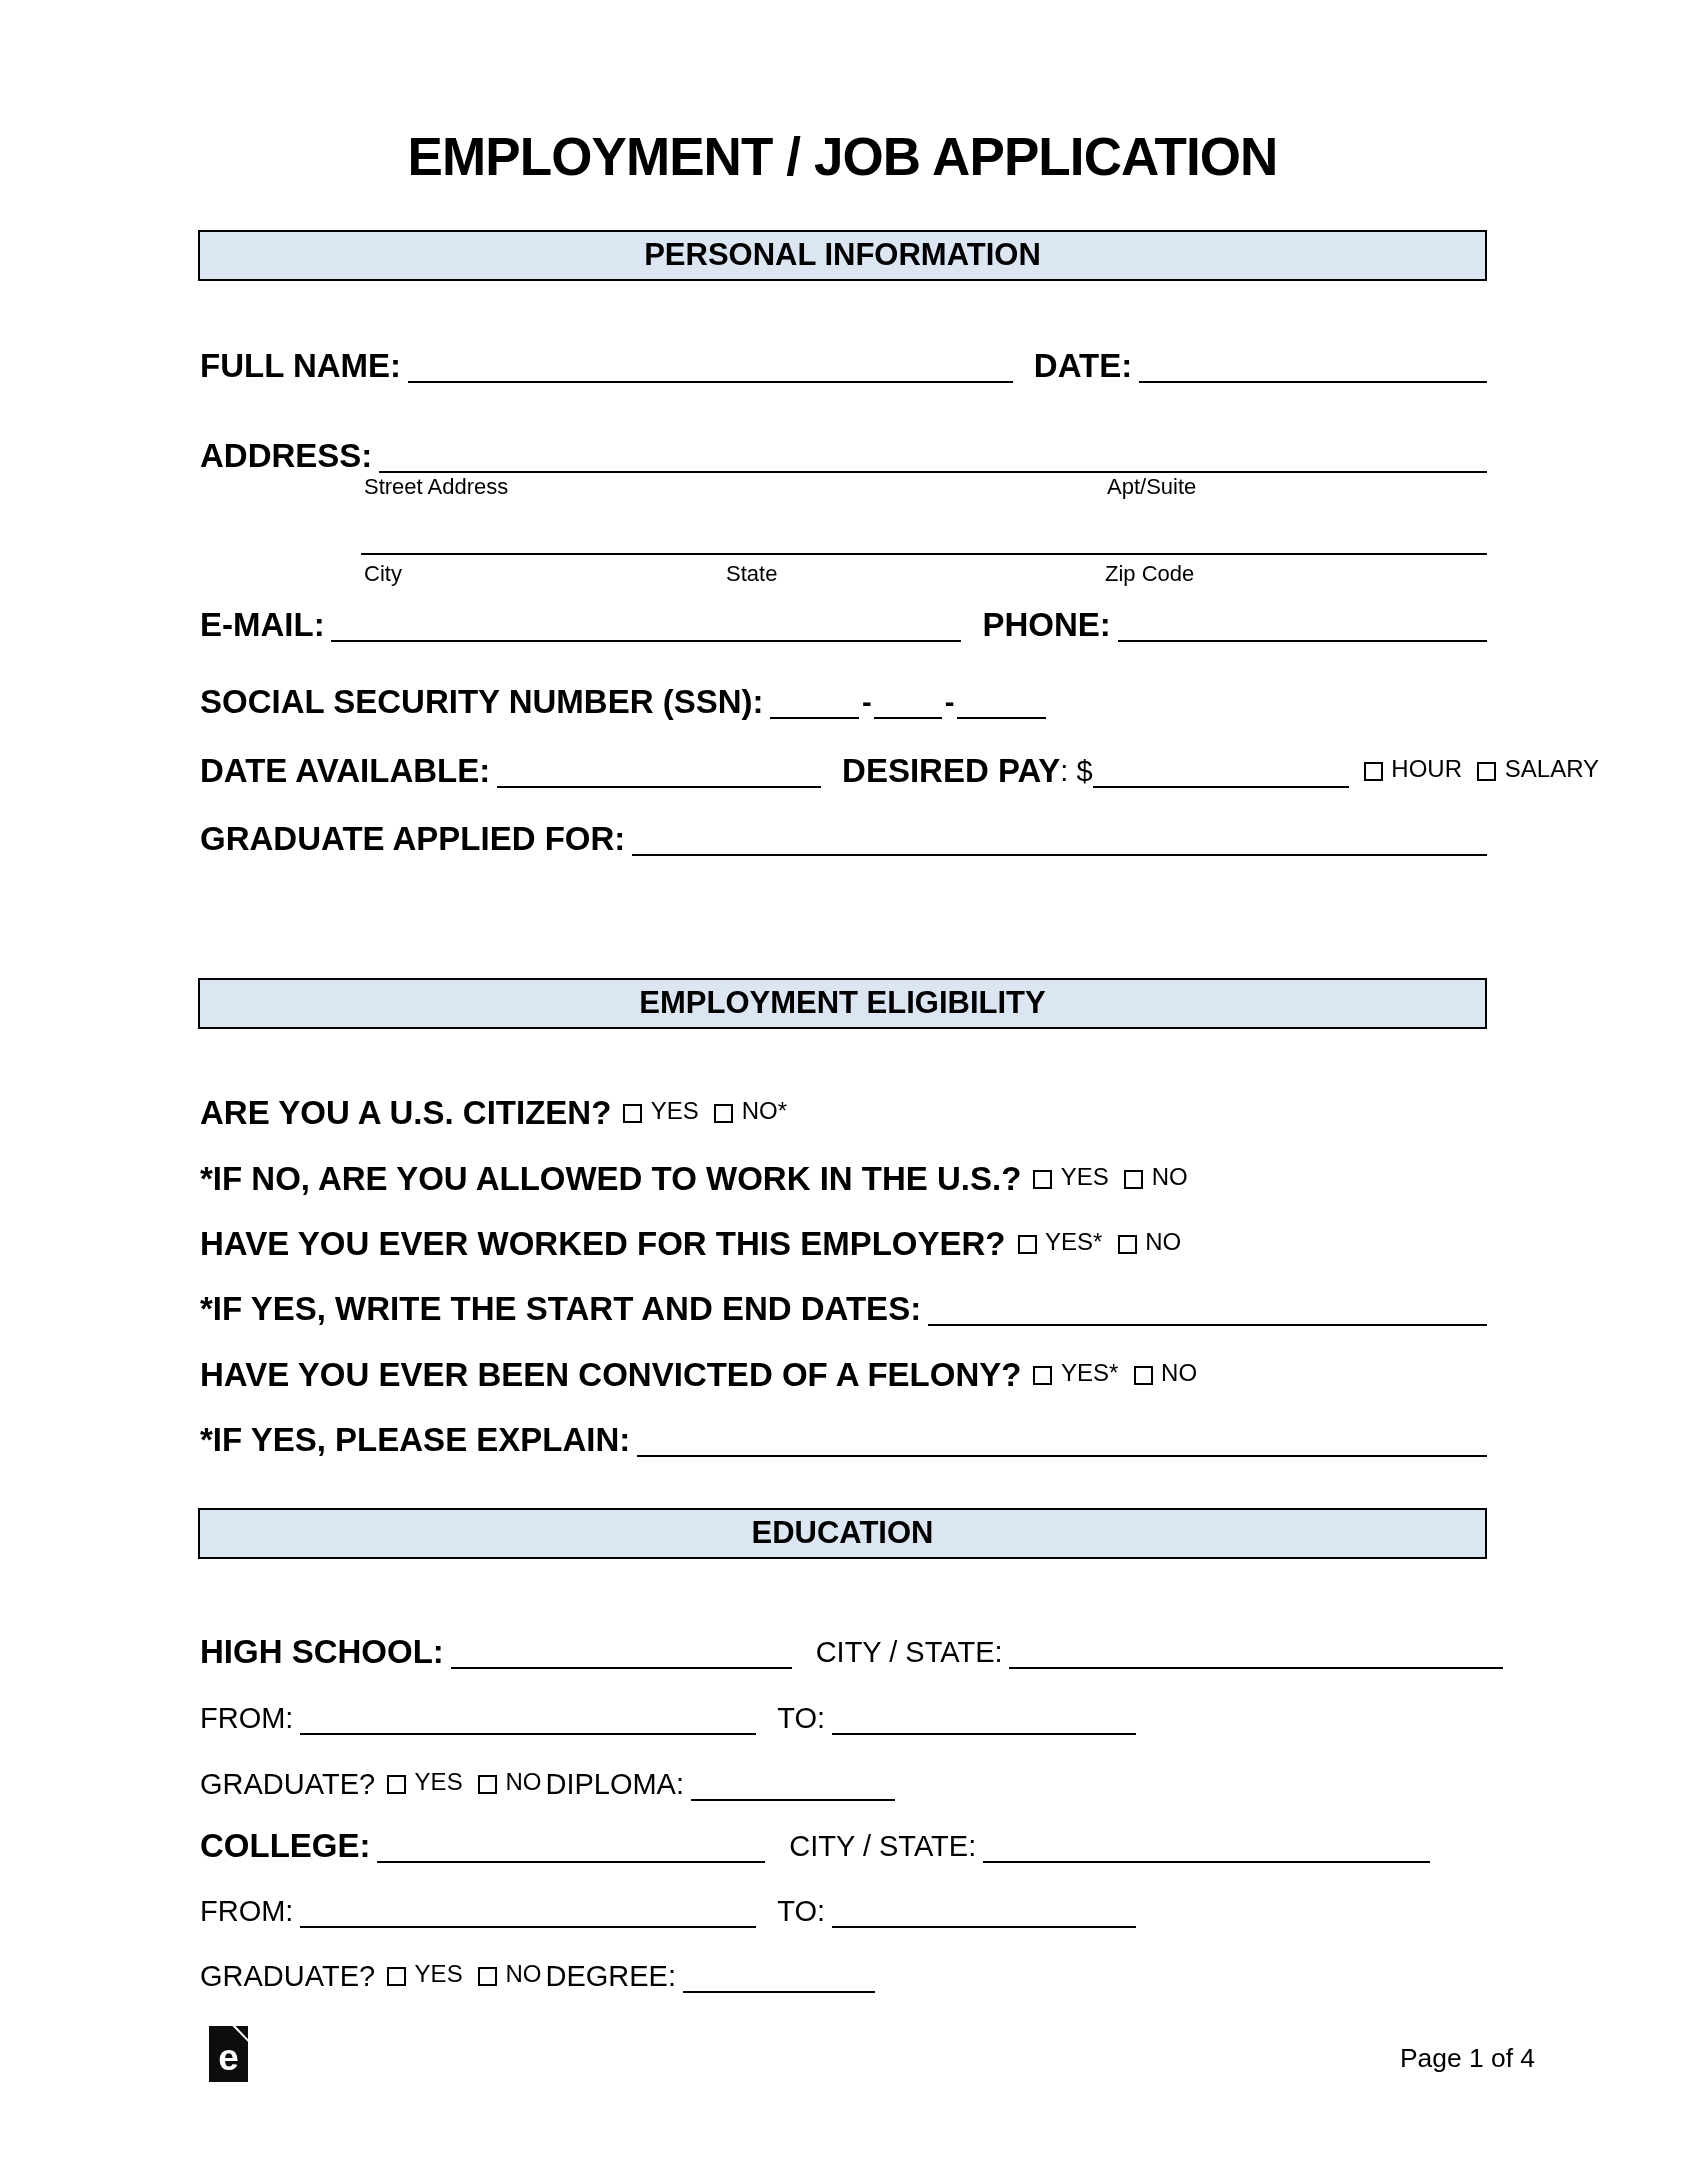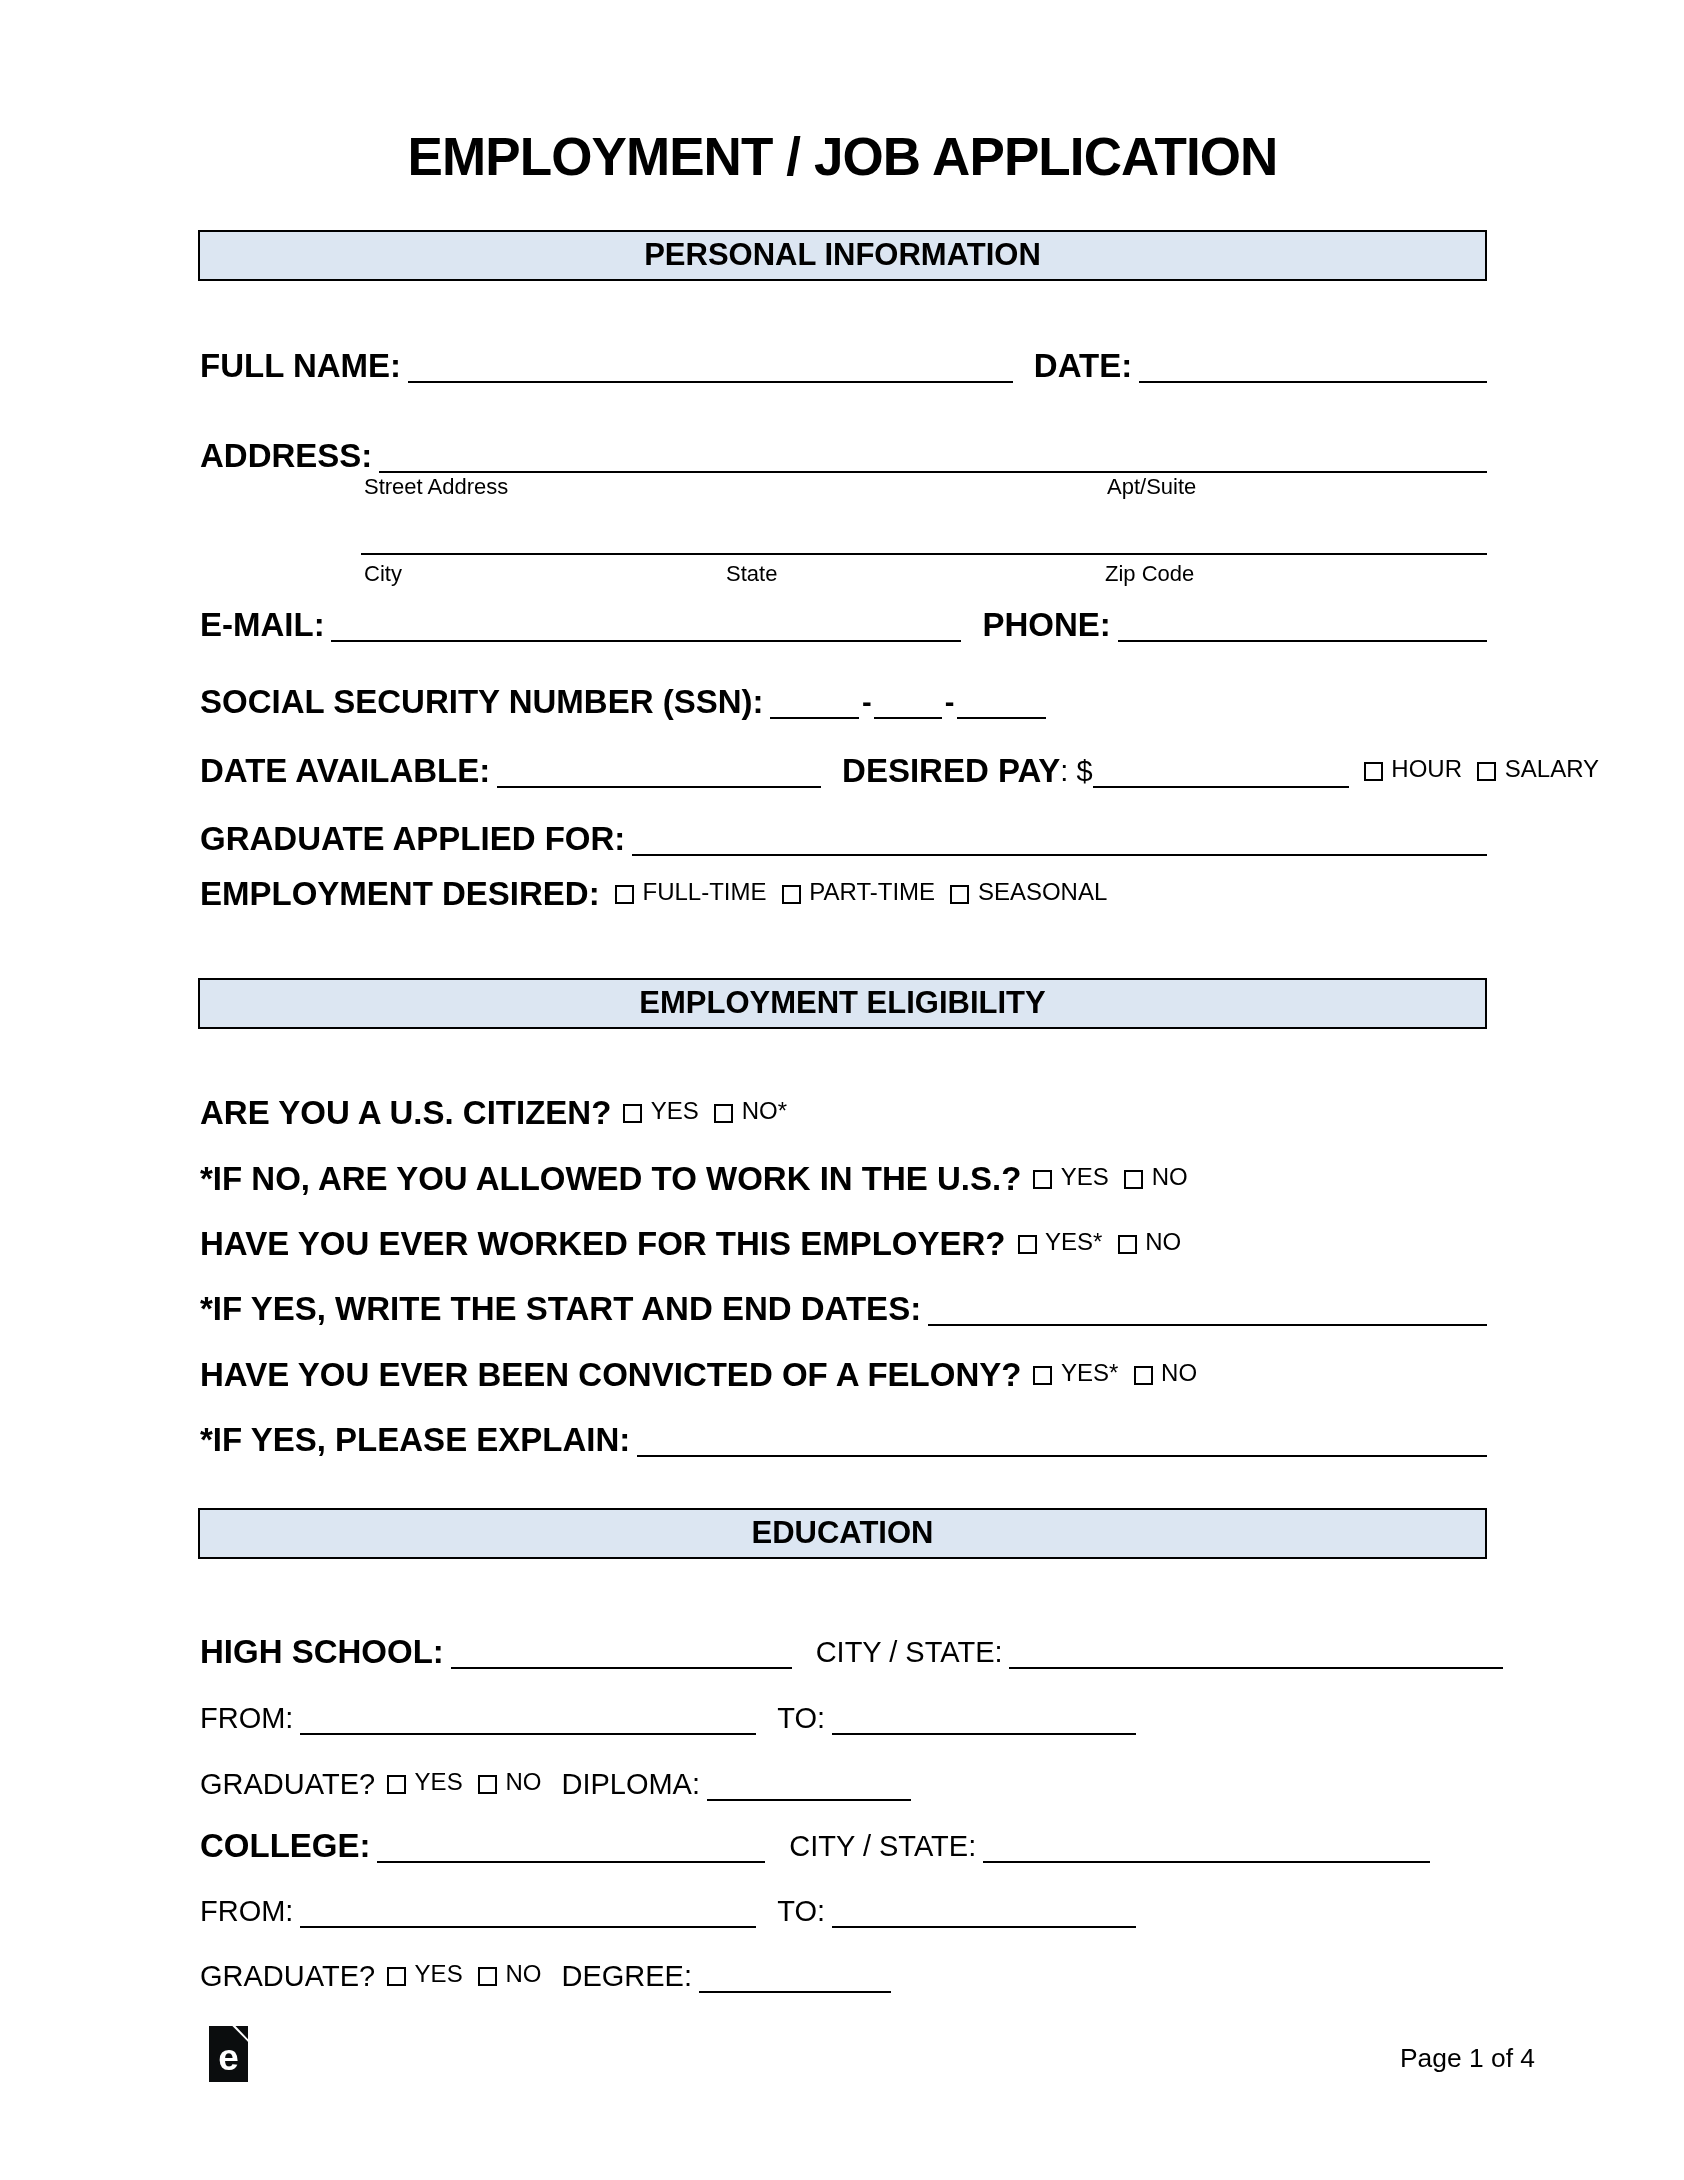--- a/index.html
+++ b/index.html
@@ -26,21 +26,21 @@
   }
   .lb { font-size:33px; font-weight:bold; }
   .lr { font-size:29px; font-weight:normal; }
   .opt { font-size:24px; margin-bottom:1.7px; }
   .fl { border-bottom:2.6px solid #000; margin-left:6.8px; flex:0 0 auto; }
   .grow { flex:1 1 auto; }
   .w105{width:89px} .w80{width:68px} .w300{width:256px} .w357{width:304px}
   .w380{width:324px} .w400{width:341px} .w455{width:388px} .w525{width:447px}
   .w535{width:456px} .w580{width:494px} .w710{width:605px} .w740{width:630px}
   .w240{width:204px} .w225{width:192px}
-  .ml14{margin-left:20px} .ml25{margin-left:21px} .ml28{margin-left:24px}
+  .ml14{margin-left:4px} .ml25{margin-left:21px} .ml28{margin-left:24px}
   .dash { font-size:29px; font-weight:bold; margin:0 2.6px; }
 
   .cb {
     width:19px; height:19.6px; border:2.1px solid #000; box-sizing:border-box;
     flex:0 0 auto; margin:0 8.5px 6.8px 15.3px; background:#fff;
   }
   .cb.first { margin-left:12px; }
 
   .subrow {
     position:absolute; left:200px; right:198px; height:25.6px;
@@ -139,29 +139,20 @@
     <span class="opt">HOUR</span>
     <span class="cb"></span>
     <span class="opt">SALARY</span>
   </div>
 
   <div class="row r-position">
     <span class="lb">GRADUATE APPLIED FOR:</span>
     <span class="fl grow"></span>
   </div>
 
-  <div class="row r-empdesired">
-    <span class="lb">EMPLOYMENT DESIRED:</span>
-    <span class="cb"></span>
-    <span class="opt">FULL-TIME</span>
-    <span class="cb"></span>
-    <span class="opt">PART-TIME</span>
-    <span class="cb"></span>
-    <span class="opt">SEASONAL</span>
-  </div>
 
   <div class="bar bar-elig">EMPLOYMENT ELIGIBILITY</div>
 
   <div class="row r-q1">
     <span class="lb">ARE YOU A U.S. CITIZEN?</span>
     <span class="cb first"></span>
     <span class="opt">YES</span>
     <span class="cb"></span>
     <span class="opt">NO*</span>
   </div>

